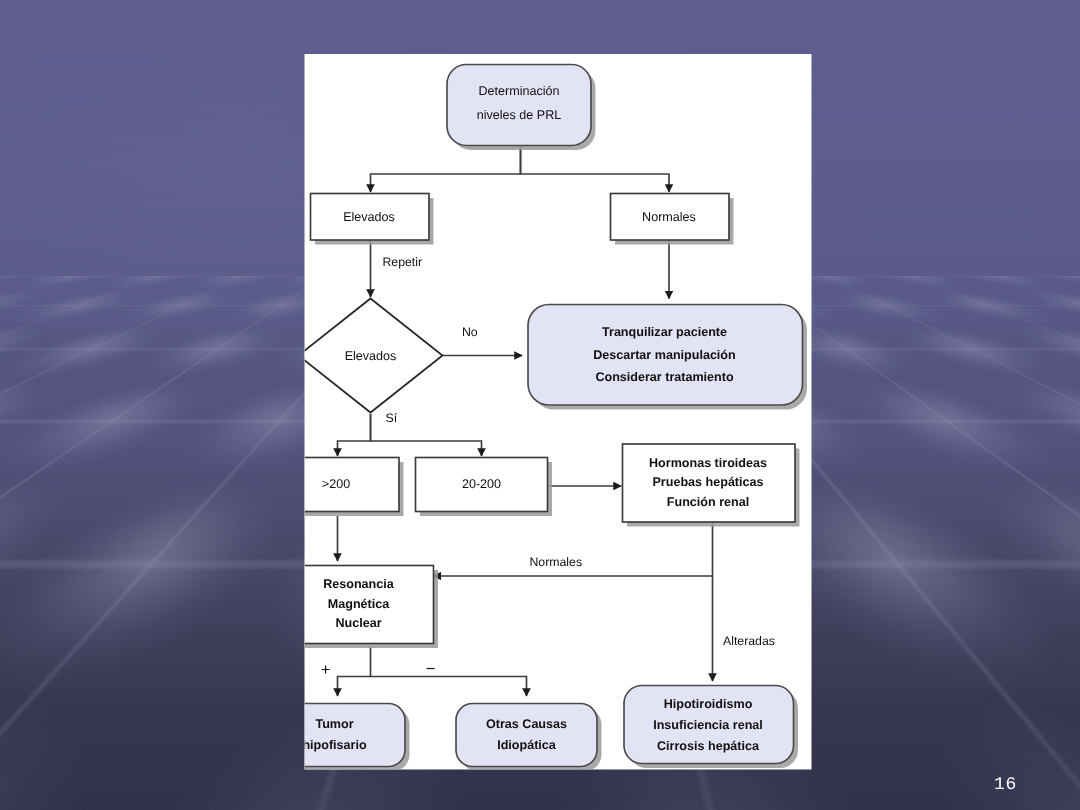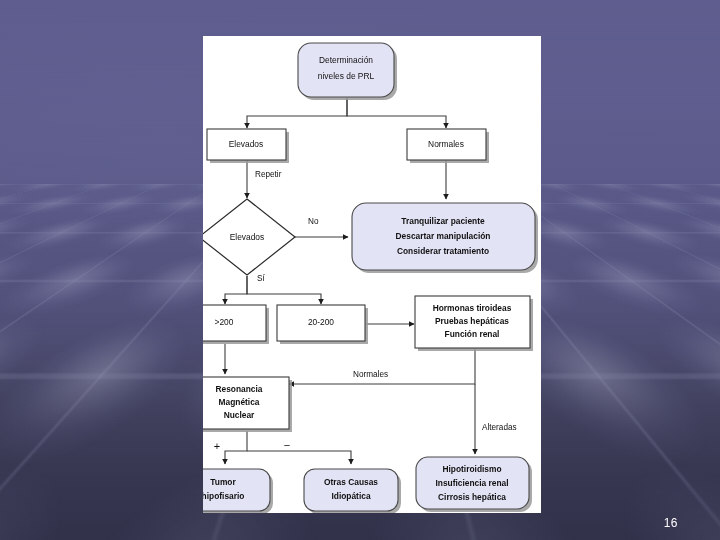--- a/index.html
+++ b/index.html
@@ -80,21 +80,21 @@
         rgba(48,48,72,0.45) 100%);
   }
 
   
   .page-number {
     position: absolute;
     right: 42px;
     bottom: 10px;
     color: #ffffff;
     font-size: 12px;
-    font-family: Liberation Sans, sans-serif;
+    font-family: Liberation Mono, monospace;
     letter-spacing: 0.5px;
     z-index: 30;
   }
 
   
   #diagram {
     position: absolute;
     left: 203px;
     top: 36px;
     width: 338px;

